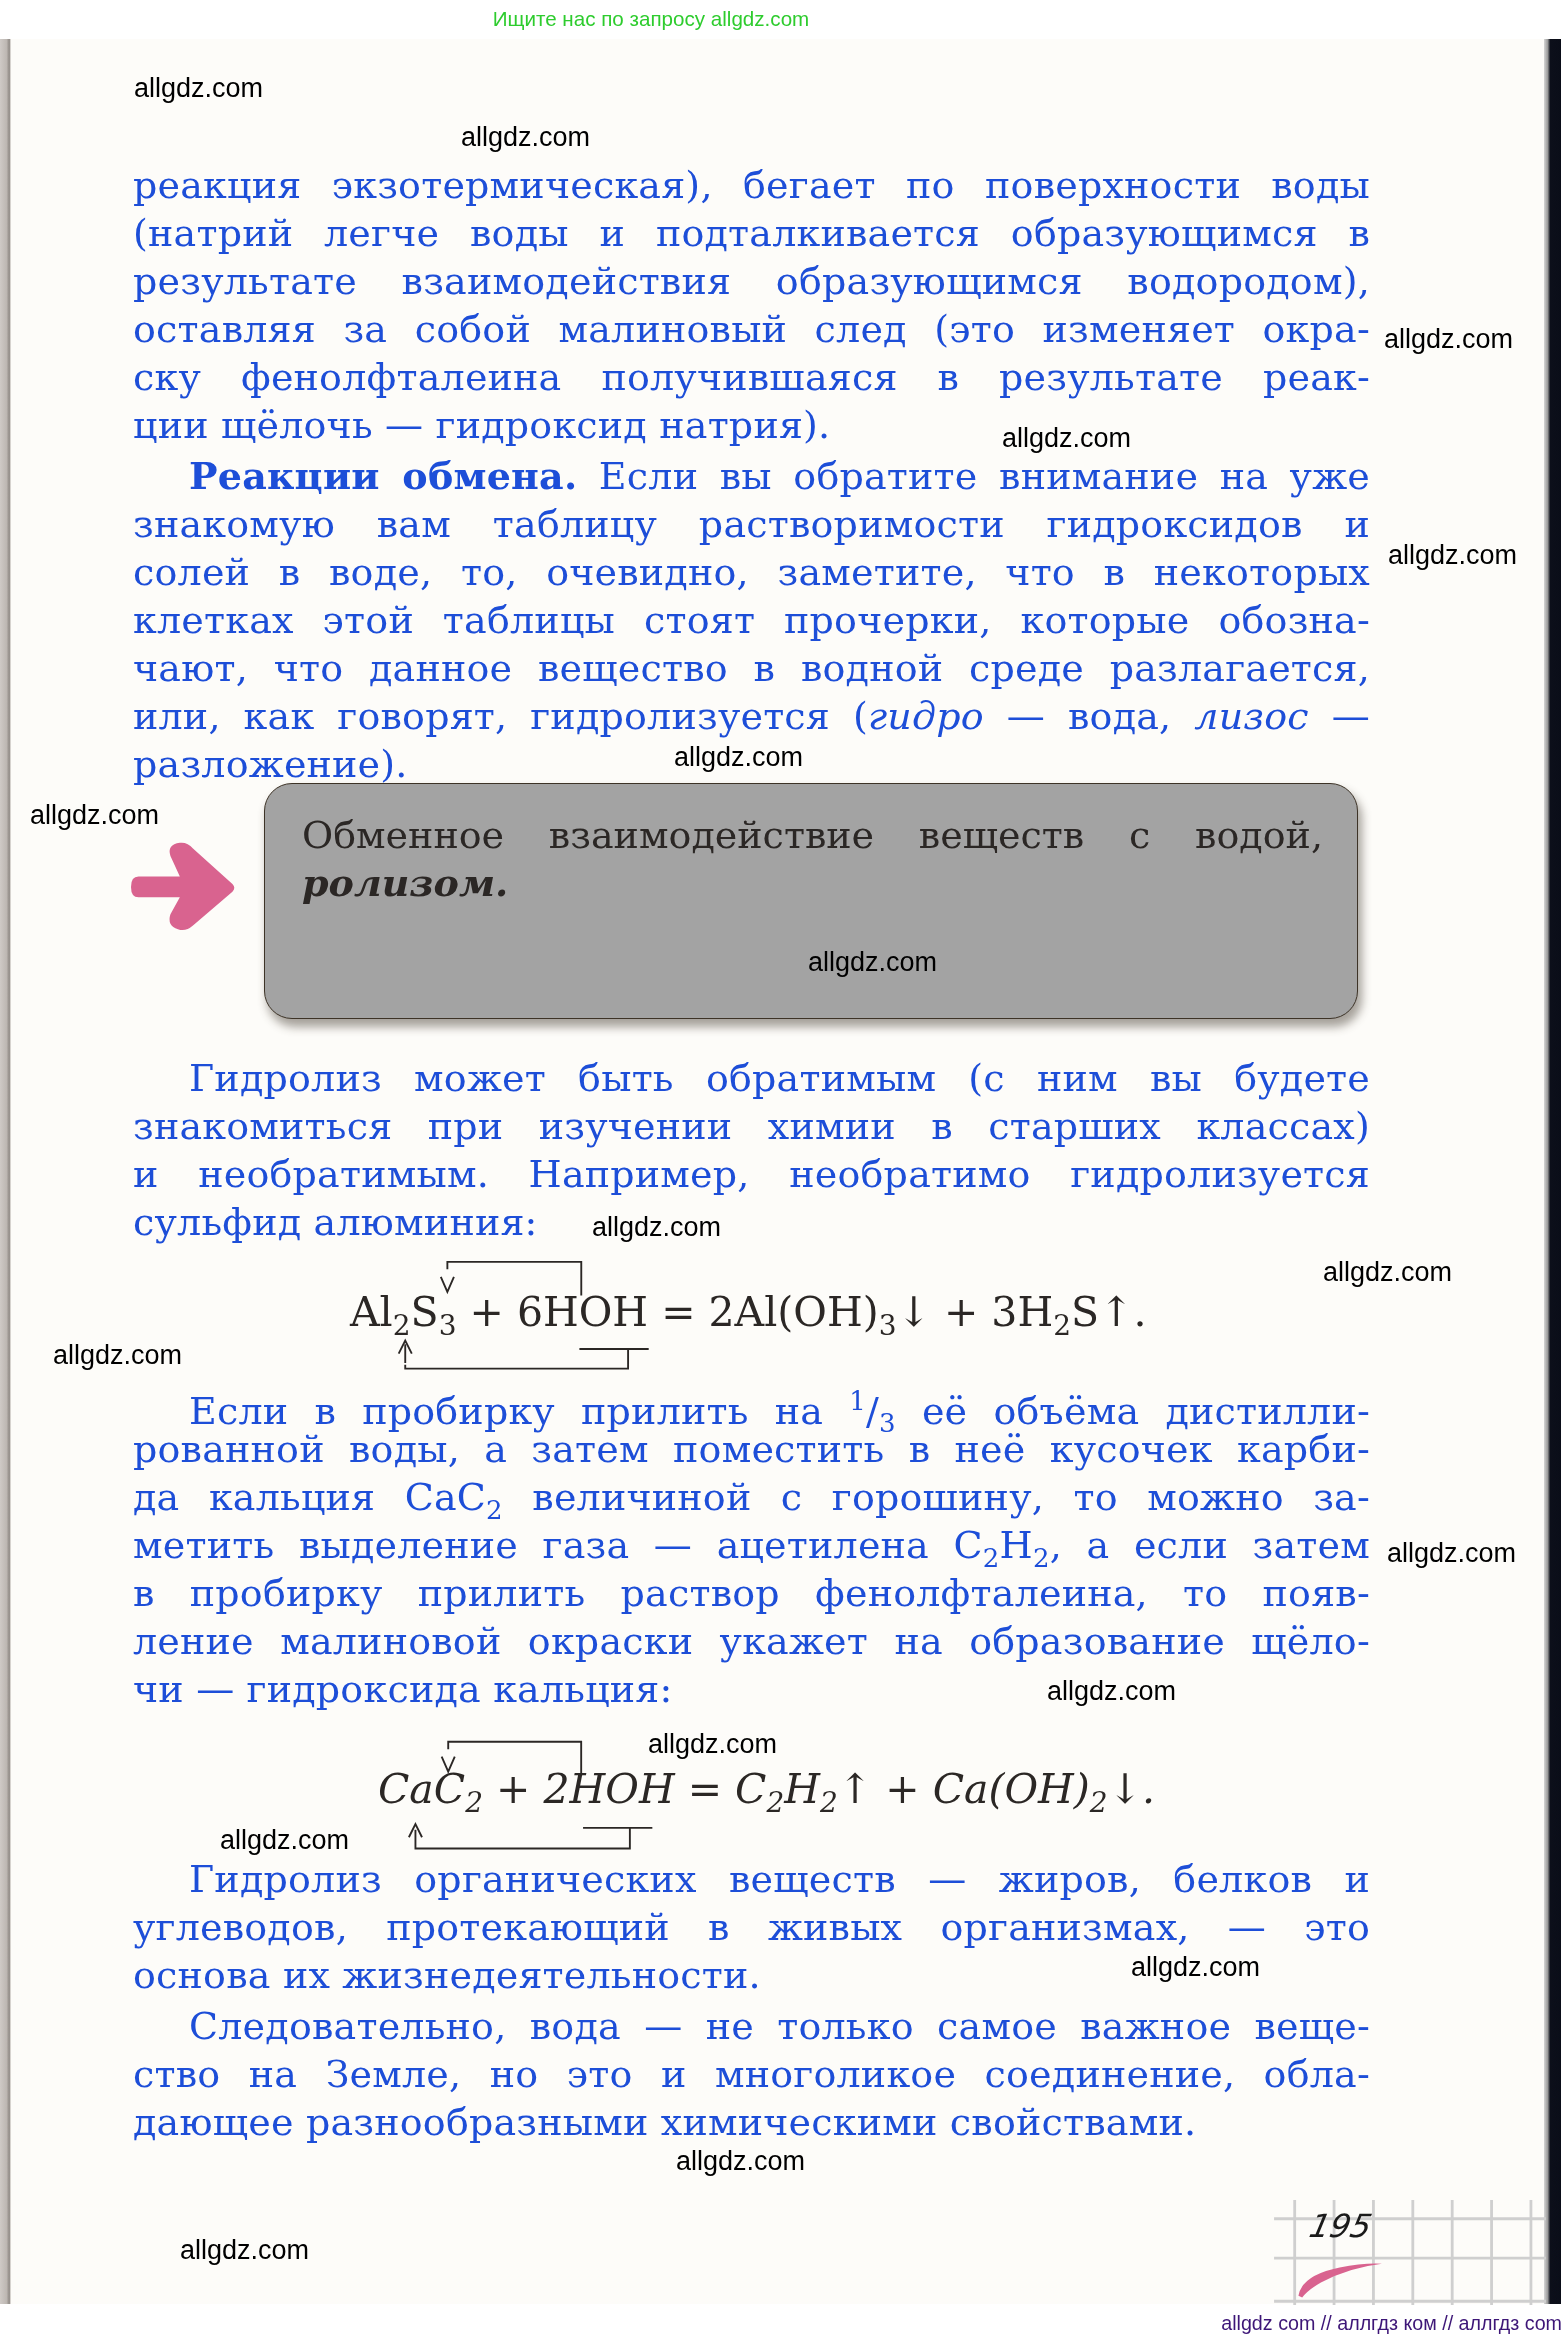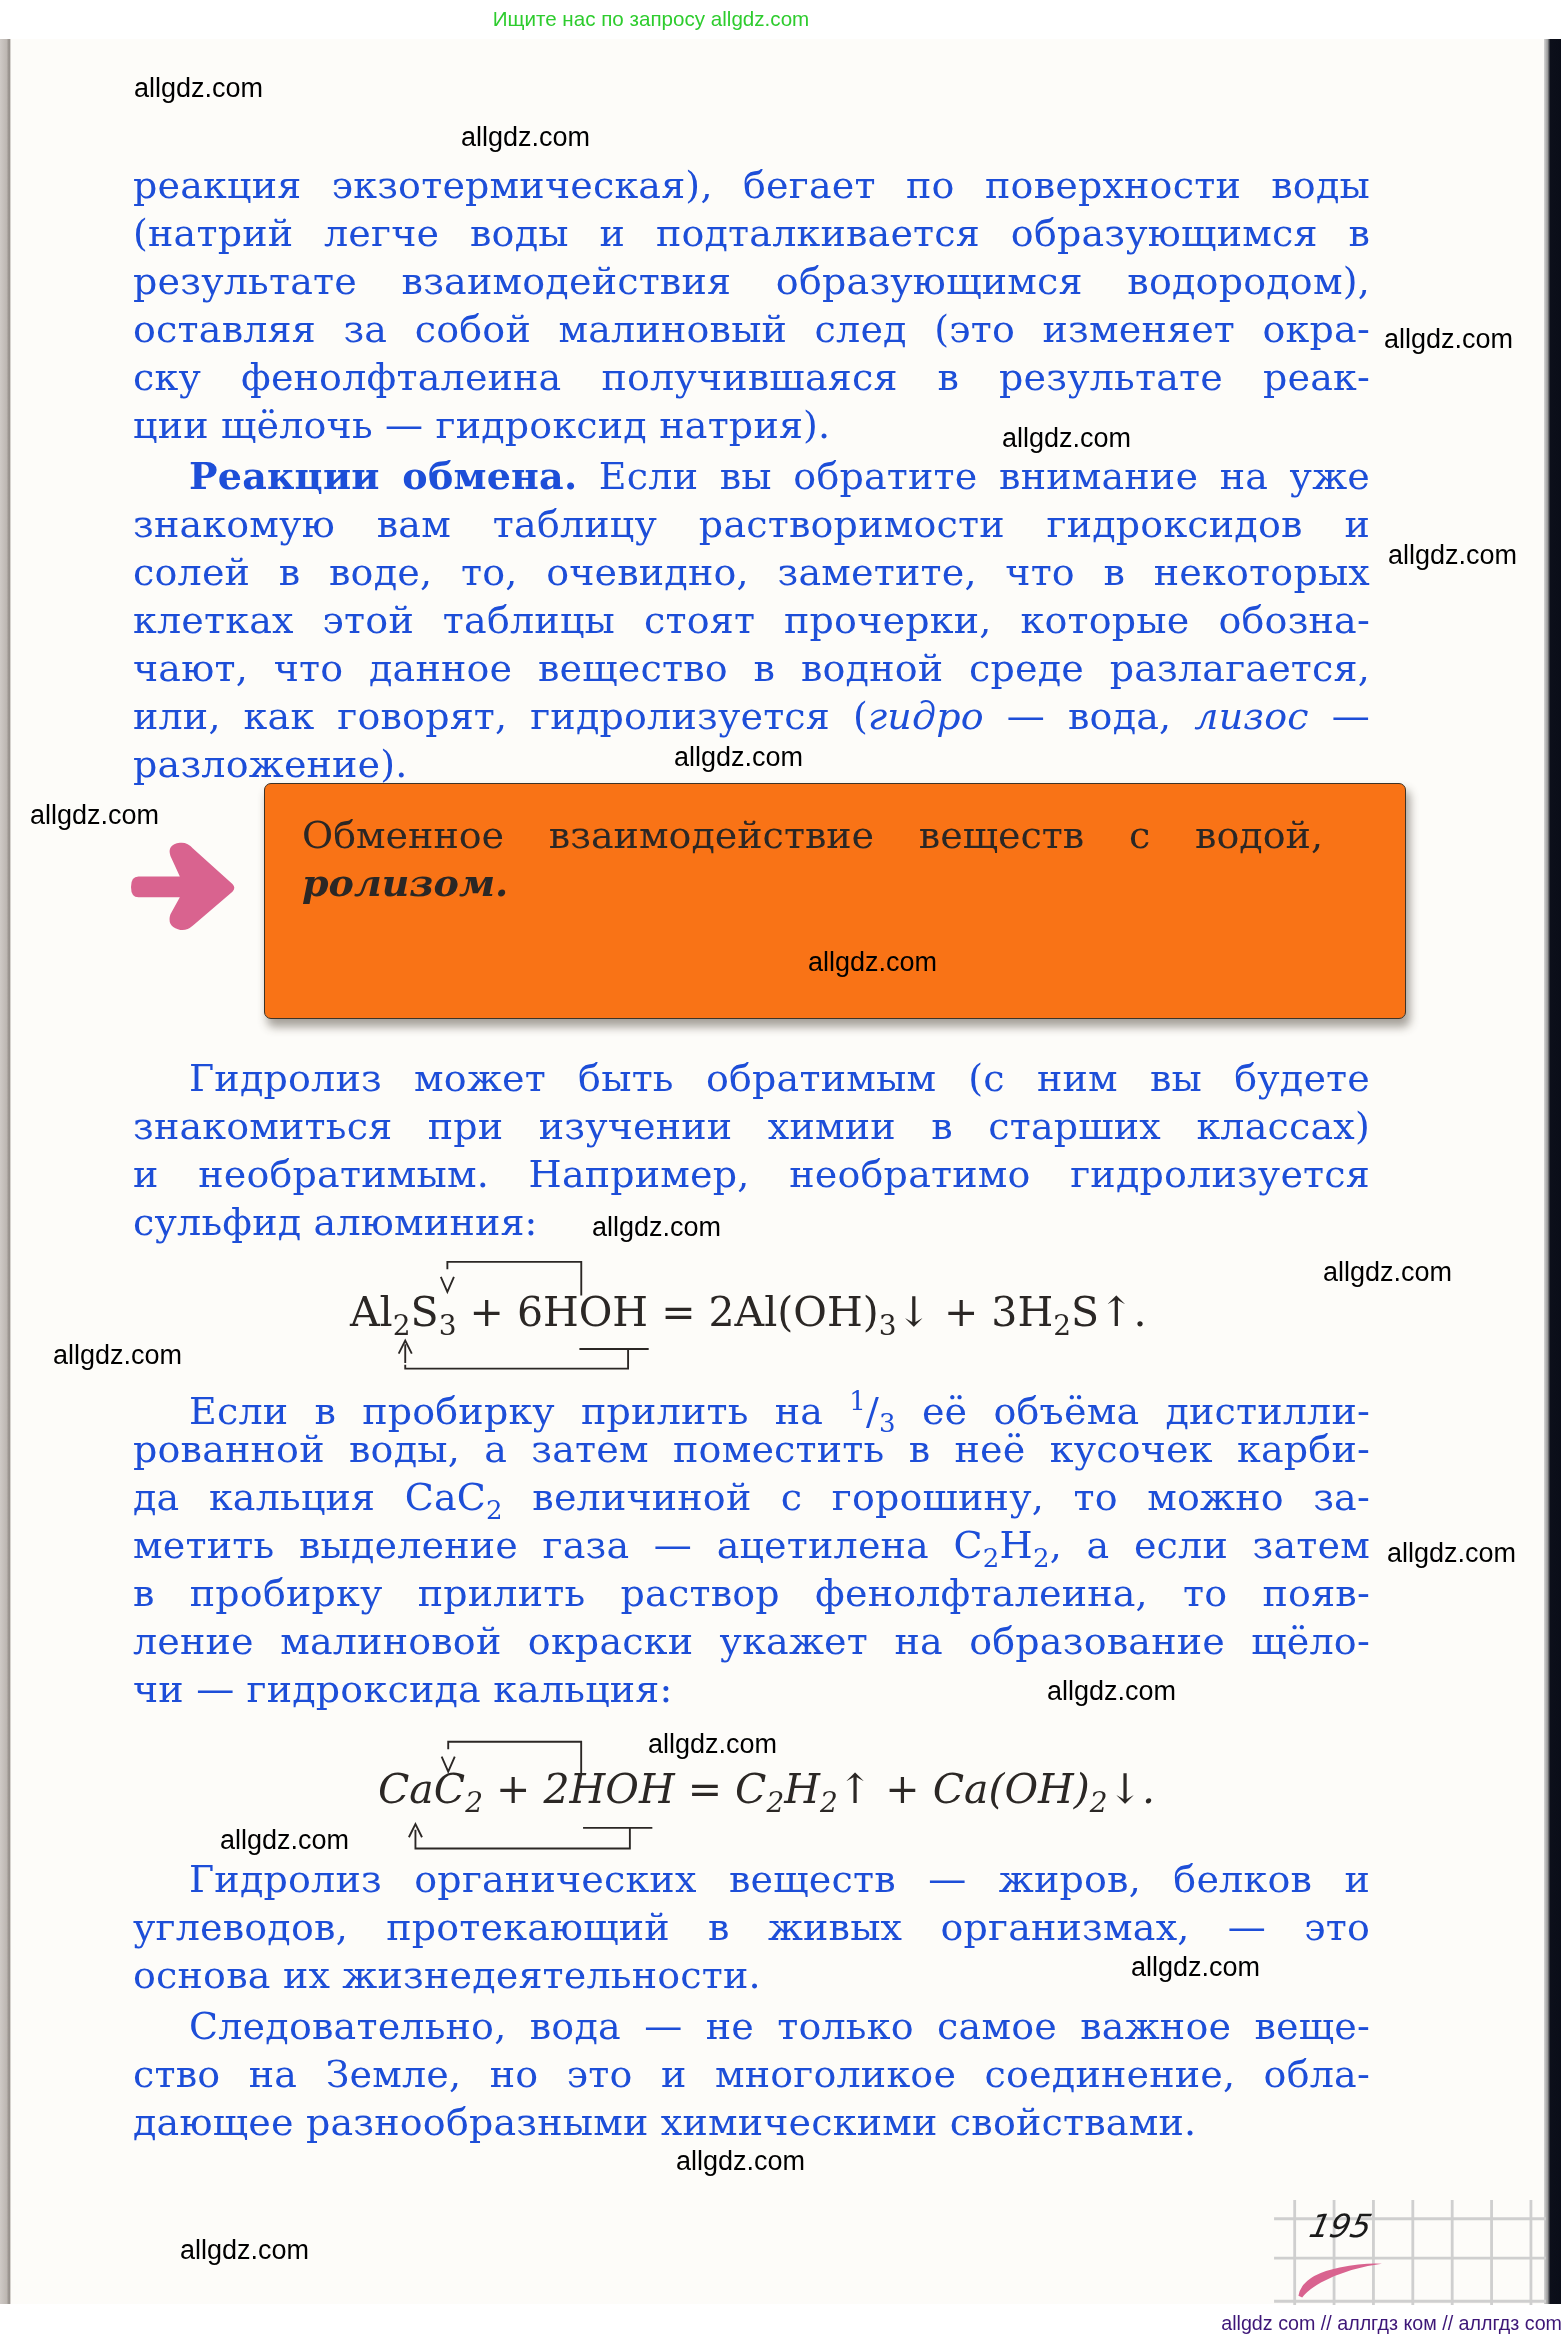--- a/index.html
+++ b/index.html
@@ -7,21 +7,21 @@
   .top-banner { position:absolute; left:0; top:0; width:1302px; height:37px; text-align:center; font-family:"Liberation Sans", sans-serif; font-size:20.6px; line-height:37px; color:#2ecc2e; }
   .page { position:absolute; left:0; top:39px; width:1562px; height:2265px; background:#fdfcf9; }
   .left-edge { position:absolute; left:0; top:0; width:11.2px; height:100%; background:linear-gradient(90deg,#cfcac6 0,#bdb7b2 60%,#8e8883 85%,#f6f4f0 100%); }
   .right-edge { position:absolute; right:0; top:0; width:18px; height:100%; background:linear-gradient(90deg,#d6d6d6 0,#9c9c9c 20%,#0c0f1a 35%,#0a0d18 100%); }
   .text { position:absolute; left:133px; width:1237px; font-size:38px; line-height:48px; color:#1d4ed8; letter-spacing:0.2px; }
   .line { display:block; white-space:nowrap; text-align:justify; text-align-last:justify; height:48px; }
   .line.last { text-align-last:left; }
   .indent { padding-left:56px; }
   .bold { font-weight:bold; }
   .ital { font-style:italic; }
-  .def-box { position:absolute; left:264px; top:783px; width:1092px; height:234px; background:#f97316; border:1.9px solid #3d3327; border-radius:7px; box-shadow:3.7px 7.5px 9.4px rgba(60,50,40,0.45);padding-left:48px; }
+  .def-box { position:absolute; left:264px; top:783px; width:1092px; height:234px; background:#a3a3a3; border:1.9px solid #3d3327; border-radius:28px; box-shadow:3.7px 7.5px 9.4px rgba(60,50,40,0.45); }
   .def-text { position:absolute; left:37px; top:28px; width:1021px; font-size:38px; line-height:46px; color:#2b2725; }
   .arrow { position:absolute; left:131px; top:839px; width:108px; height:94px; }
   .eq { position:absolute; font-size:41px; color:#2b2725; white-space:nowrap; }
   .eq sub { font-size:28px; vertical-align:-9.4px; }
   .eq-svg { position:absolute; overflow:visible; }
   .wm { position:absolute; font-family:"Liberation Sans", sans-serif; font-size:27px; color:#000; line-height:30px; }
   .footer { position:absolute; left:0; top:2307px; width:1562px; height:33px; text-align:right; font-family:"Liberation Sans", sans-serif; font-size:19.7px; line-height:33px; color:#3d1677; background:#ffffff; }
   .pagegrid { position:absolute; left:1274px; top:2200px; width:272px; height:105px; }
   .pagenum { position:absolute; left:1310px; top:2207px; font-family:"DejaVu Sans", sans-serif; font-style:italic; font-size:32px; color:#1a1a1a; transform:skewX(-12deg); }
   .frac { font-size:26px; }

